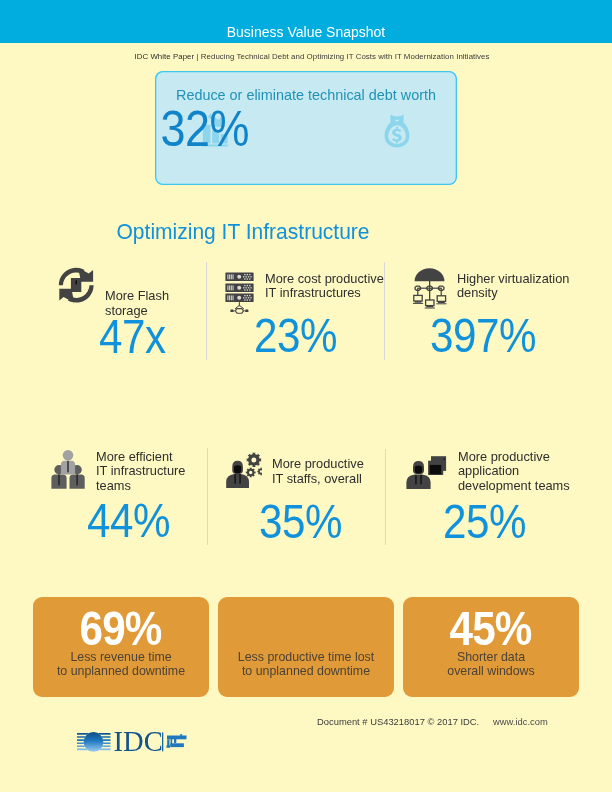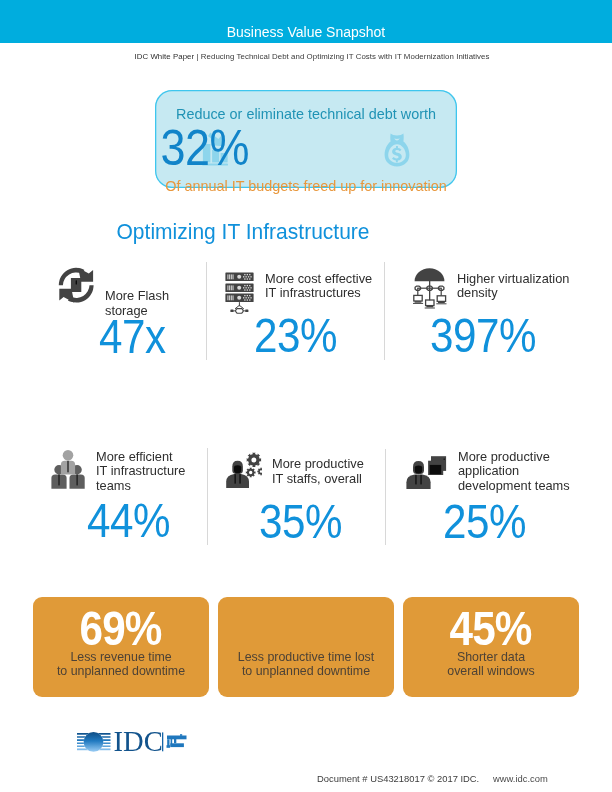--- a/index.html
+++ b/index.html
@@ -1,24 +1,24 @@
 <!DOCTYPE html>
 <html><head>
 <meta charset="utf-8">
 <style>
   html,body{margin:0;padding:0;background:#000;}
   body{width:612px;height:792px;font-family:"Liberation Sans",sans-serif;overflow:hidden;}
-  .page{position:relative;width:612px;height:792px;background:#ffffff;}
+  .page{position:relative;width:612px;height:792px;background:#fef9c3;}
 
   .topbar{position:absolute;left:0;top:0;width:612px;height:43px;background:#00adde;}
   .topbar-title{position:absolute;left:0;top:24px;width:612px;text-align:center;color:#ffffff;font-size:14px;letter-spacing:0;}
   .subtitle{position:absolute;left:0;top:51.5px;width:612px;text-align:center;color:#3a3a3a;font-size:7.85px;letter-spacing:.06px;white-space:nowrap;}
   .subtitle .lead{color:#2e2e2e;margin-left:12px;}
 
-  .hero{position:absolute;left:155px;top:90px;width:302px;height:98px;background:#c6e9f2;border-radius:17px;box-shadow:inset 0 0 0 1.3px #3ec6ee;}
+  .hero{position:absolute;left:155px;top:71px;width:302px;height:114px;background:#c6e9f2;border-radius:8px;box-shadow:inset 0 0 0 1.3px #3ec6ee;}
   .hero-top{position:absolute;left:0;top:16px;width:302px;text-align:center;color:#2093b5;font-size:14.4px;}
   .hero-bottom{position:absolute;left:0;top:88px;width:302px;text-align:center;color:#e8973c;font-size:14.4px;white-space:nowrap;}
   .hero-mid{position:absolute;left:0;top:30px;width:302px;height:48px;}
   .hero-num{position:absolute;left:0;top:4px;width:302px;text-align:left;color:#1184c9;font-size:50.5px;font-weight:400;letter-spacing:-0.5px;line-height:48px;}
   .hero-num span{display:inline-block;transform:scaleX(0.89);}
   .ic-chart{position:absolute;left:47px;top:11.5px;line-height:0;}
   .ic-bag{position:absolute;left:229px;top:12.5px;line-height:0;}
 
   .sect-head{position:absolute;width:486px;text-align:center;color:#1091db;font-size:22.6px;}
   .sect-head span{display:inline-block;transform:scaleX(0.93);transform-origin:center;}
@@ -29,21 +29,21 @@
   .lbl{position:absolute;color:#2e2e2e;font-size:12.8px;line-height:14.7px;white-space:pre-line;}
   .num{position:absolute;color:#1091db;font-size:49px;line-height:49px;letter-spacing:-0.5px;white-space:nowrap;}
   .num span{display:inline-block;transform:scaleX(0.86);transform-origin:left top;}
   .icon{position:absolute;}
 
   .obox{position:absolute;top:597px;width:176px;height:100px;background:#e09a38;border-radius:9px;}
   .obox-num{position:absolute;left:0;top:8px;width:176px;text-align:center;color:#ffffff;font-size:48px;font-weight:bold;line-height:48px;letter-spacing:-1px;}
   .obox-num span{display:inline-block;transform:scaleX(0.88);}
   .obox-lbl{position:absolute;left:0;top:53px;width:176px;text-align:center;color:#4d4236;font-size:12.4px;line-height:14.3px;white-space:pre-line;}
 
-  .footer-doc{position:absolute;top:773px;color:#3c3c3c;font-size:9.4px;white-space:nowrap;text-align:center;}
+  .footer-doc{position:absolute;top:716px;color:#3c3c3c;font-size:9.4px;white-space:nowrap;text-align:center;}
   .footer-url{color:#4a4a4a;}
 </style>
 </head>
 <body>
 
 <div class="page">
 
   <div class="topbar">
     <div class="topbar-title">Business Value Snapshot</div>
   </div>
@@ -73,21 +73,20 @@
             </g>
             <g fill="#c6e9f2">
               <path d="M10.3 5.0 C11.1 6.2 14.9 6.2 15.7 5.0 C15.3 6.6 14.4 7.4 13.0 7.4 C11.6 7.4 10.7 6.6 10.3 5.0 Z"></path>
               <path d="M13.0 11.2 C8.5 11.2 4.2 16.2 4.2 22.0 C4.2 26.6 7.8 29.8 13.0 29.8 C18.2 29.8 21.8 26.6 21.8 22.0 C21.8 16.2 17.5 11.2 13.0 11.2 Z"></path>
             </g>
             <g fill="#8dd5ec">
               <path d="M13.9 13.0 h-1.9 v1.7 c-2.3 0.3 -3.9 1.8 -3.9 3.8 c0 2.2 1.5 3.2 4.1 3.9 c1.9 0.5 2.4 0.9 2.4 1.7 c0 0.8 -0.8 1.3 -2.0 1.3 c-1.3 0 -2.2 -0.5 -2.9 -1.3 l-1.7 1.5 c0.9 1.1 2.1 1.7 3.9 1.9 v1.7 h1.9 v-1.7 c2.5 -0.3 4.0 -1.7 4.0 -3.8 c0 -2.2 -1.4 -3.2 -4.2 -3.9 c-1.8 -0.5 -2.3 -0.9 -2.3 -1.6 c0 -0.7 0.7 -1.2 1.8 -1.2 c1.1 0 2.0 0.4 2.7 1.2 l1.7 -1.5 c-0.8 -1.0 -1.9 -1.6 -3.5 -1.8 Z"></path>
             </g>
           </svg></span>
     </div>
-    <div class="hero-bottom">Of annual IT budgets freed up for innovation</div>
   </div>
 
   <div class="sect-head" style="top:219px"><span>Optimizing IT Infrastructure</span></div>
   <div class="row" style="top:262px;height:98px">
     <div class="divider" style="left:206px;top:0;height:98px"></div>
     <div class="divider" style="left:384px;top:0;height:98px"></div>
 
     <div class="cell" style="left:58px;top:5px">
       <span class="icon" style="left:0;top:0;line-height:0"><svg width="37" height="37" viewBox="0 0 37 37">
             <g fill="#434343">
@@ -155,21 +154,21 @@
             <rect x="21.65" y="27.35" width="1.35" height="1.35" fill="#d8d8d8"></rect>
             <rect x="24.10" y="27.35" width="1.35" height="1.35" fill="#d8d8d8"></rect>
             <rect x="13.9" y="30.1" width="1.0" height="4.2" fill="#434343"></rect>
             <path d="M14.4 33.3 L10.0 36.8 M14.4 33.3 L18.8 36.8" stroke="#434343" stroke-width="1"></path>
             <path d="M12.0 36.6 h4.8 l1.3 1.6 v1.4 l-1.3 1.6 h-4.8 l-1.3 -1.6 v-1.4 z" fill="none" stroke="#434343" stroke-width="1.1"></path>
             <rect x="5.4" y="37.6" width="3.2" height="2.5" rx="0.4" fill="#434343"></rect>
             <rect x="20.2" y="37.6" width="3.2" height="2.5" rx="0.4" fill="#434343"></rect>
             <rect x="8.4" y="38.4" width="2.5" height="0.9" fill="#434343"></rect>
             <rect x="17.9" y="38.4" width="2.5" height="0.9" fill="#434343"></rect>
           </svg></span>
-      <div class="lbl" style="left:40px;top:-0.5px;width:140px">More cost effective
+      <div class="lbl" style="left:40px;top:-0.5px;width:140px">More cost productive
 IT infrastructures</div>
       <div class="num" style="left:29px;top:38.5px"><span>23%</span></div>
     </div>
 
     <div class="cell" style="left:413px;top:4.5px">
       <span class="icon" style="left:0;top:0;line-height:0"><svg width="34" height="42" viewBox="0 0 34 42">
             <path d="M1.6 14.2 A14.9 13.0 0 0 1 31.4 14.2 Z" fill="#434343"></path>
             <rect x="16.0" y="14.0" width="1.3" height="6.9" fill="#434343"></rect>
             <rect x="4.2" y="20.6" width="24.6" height="1.2" fill="#434343"></rect>
             <rect x="4.2" y="21.2" width="1.2" height="7.5" fill="#434343"></rect>

